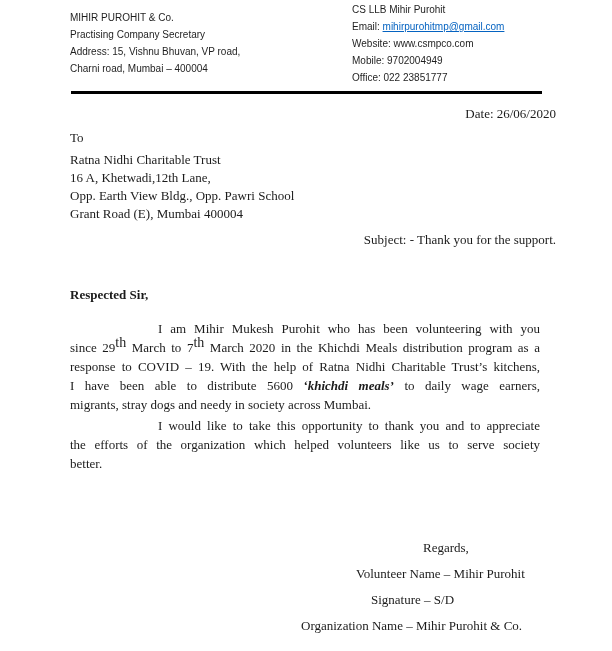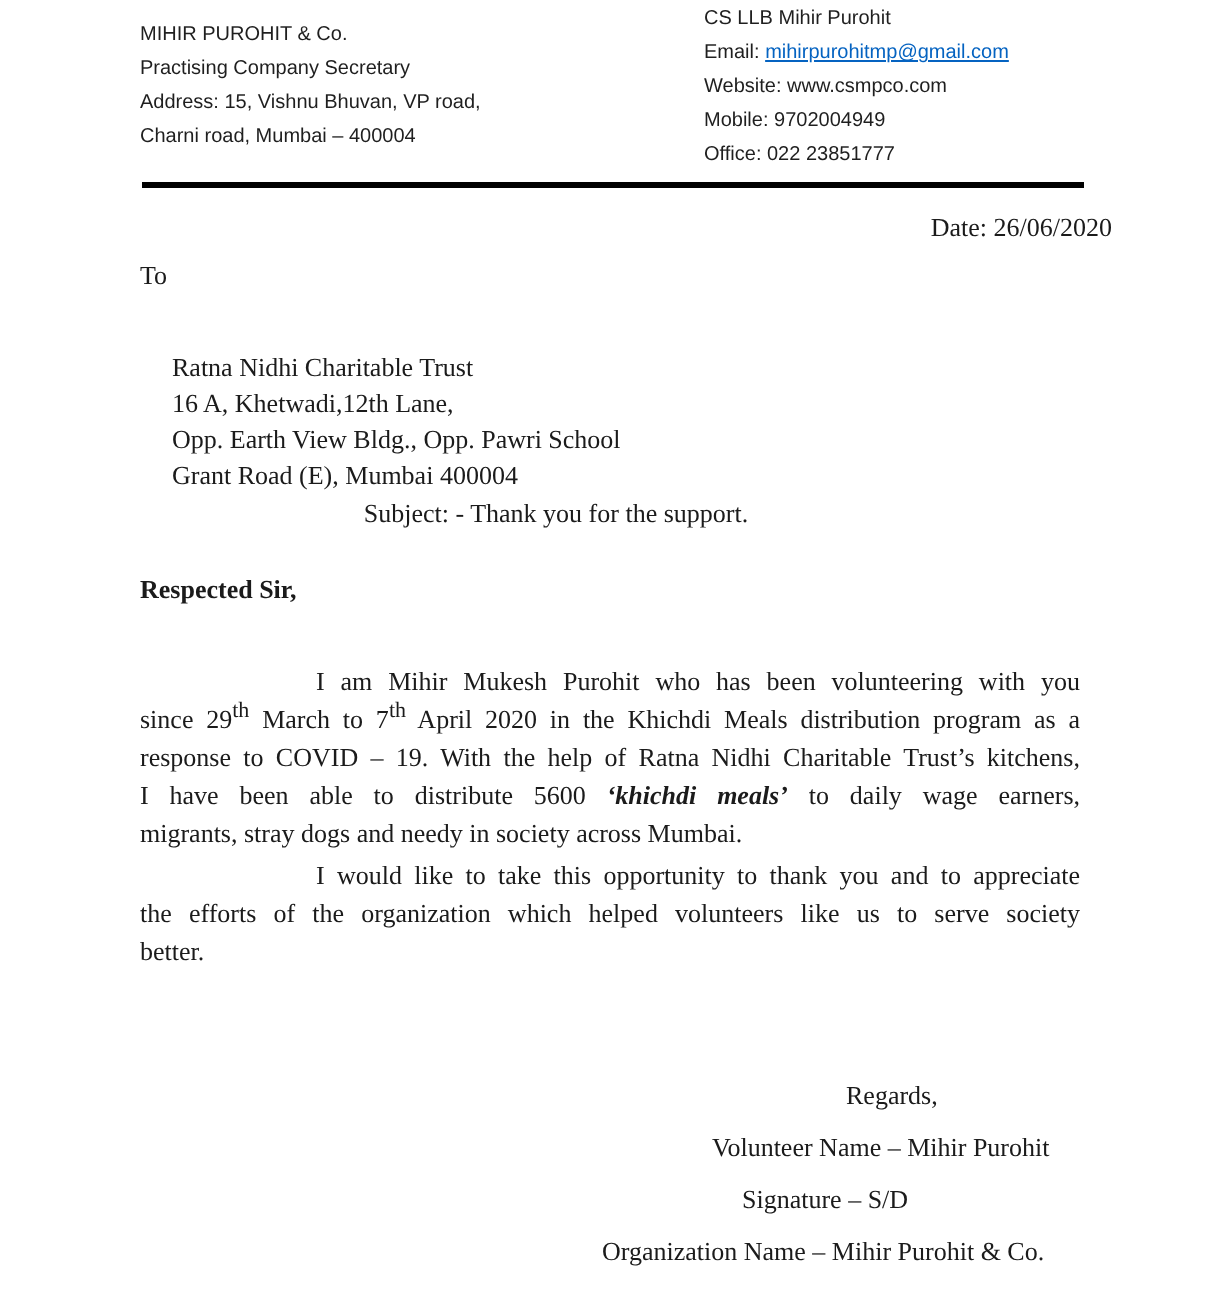--- a/index.html
+++ b/index.html
@@ -6,31 +6,31 @@
   .page{position:relative;width:612px;height:651px;background:#ffffff;overflow:hidden;
         font-family:"Liberation Serif","DejaVu Serif",serif;color:#1b1b1b;font-size:13px;}
   .hdr{position:absolute;font-family:"Liberation Sans","DejaVu Sans",sans-serif;
        font-weight:normal;font-size:10px;line-height:17px;color:#1f1f1f;}
   .hdr-left{left:70px;top:9px;}
   .hdr-right{left:352px;top:1px;}
   a.email{color:#0563C1;text-decoration:underline;cursor:pointer;}
   .rule{position:absolute;left:71px;top:91px;width:471px;height:3px;background:#000;}
   .date{position:absolute;top:106px;left:16px;width:540px;text-align:right;}
   .to{position:absolute;left:70px;top:130px;}
-  .recipient{position:absolute;left:70px;top:175px;line-height:18px;margin-left:16px;}
-  .subject{position:absolute;top:249px;left:0;width:556px;text-align:center;}
+  .recipient{position:absolute;left:70px;top:151px;line-height:18px;}
+  .subject{position:absolute;top:232px;left:0;width:556px;text-align:right;}
   .salutation{position:absolute;left:70px;top:287px;font-weight:bold;}
   .para{position:absolute;left:70px;width:470px;line-height:19px;}
   .para1{top:319px;}
   .para2{top:416px;}
   .pline{text-align:justify;}
   .jl{text-align-last:justify;}
-  .indent{padding-left:88px;margin-top:12px;}
+  .indent{padding-left:88px;}
   .bi{font-weight:bold;font-style:italic;}
-  sup{font-size:11px;line-height:0;vertical-align:super;font-family:Liberation Serif, serif;}
+  sup{font-size:14px;line-height:0;vertical-align:super;font-family:Liberation Serif, serif;}
   .regards{position:absolute;left:423px;top:540px;}
   .volunteer{position:absolute;left:356px;top:566px;}
   .signline{position:absolute;left:356px;top:592px;margin-left:15px;}
   .orgline{position:absolute;left:301px;top:618px;}
 </style>
 </head>
 <body>
 
 <div class="page">
 
@@ -61,21 +61,21 @@
     <div>Opp. Earth View Bldg., Opp. Pawri School</div>
     <div>Grant Road (E), Mumbai 400004</div>
   </div>
 
   <div class="subject">Subject: - Thank you for the support.</div>
 
   <div class="salutation">Respected Sir,</div>
 
   <div class="para para1">
     <div class="pline jl indent">I am Mihir Mukesh Purohit who has been volunteering with you</div>
-    <div class="pline jl"><span>since 29</span><sup>th</sup><span> March to 7</span><sup>th</sup><span> April 2020 in the Khichdi Meals distribution program as a</span></div>
+    <div class="pline jl"><span>since 29</span><sup>th</sup><span> March to 7</span><sup>th</sup><span> March 2020 in the Khichdi Meals distribution program as a</span></div>
     <div class="pline jl">response to COVID – 19. With the help of Ratna Nidhi Charitable Trust’s kitchens,</div>
     <div class="pline jl"><span>I have been able to distribute 5600 </span><span class="bi">‘khichdi meals’</span><span> to daily wage earners,</span></div>
     <div class="pline">migrants, stray dogs and needy in society across Mumbai.</div>
   </div>
 
   <div class="para para2">
     <div class="pline jl indent">I would like to take this opportunity to thank you and to appreciate</div>
     <div class="pline jl">the efforts of the organization which helped volunteers like us to serve society</div>
     <div class="pline">better.</div>
   </div>

